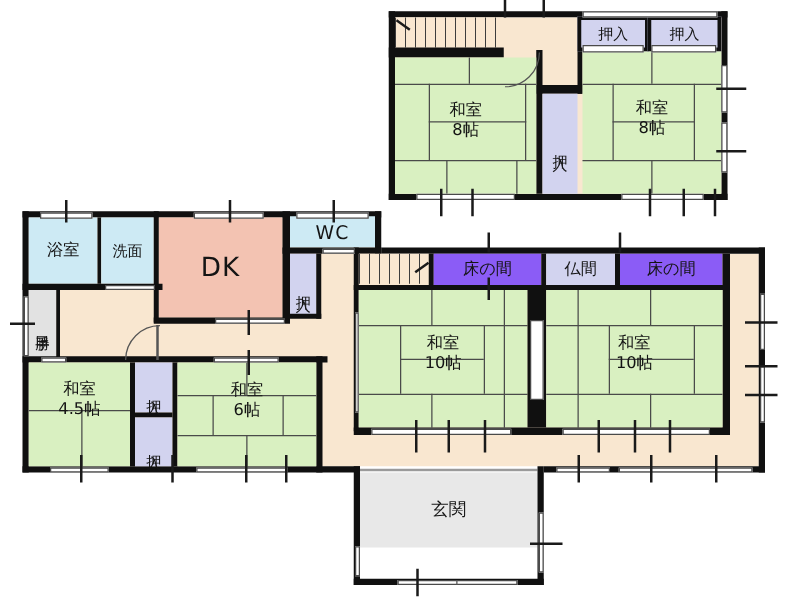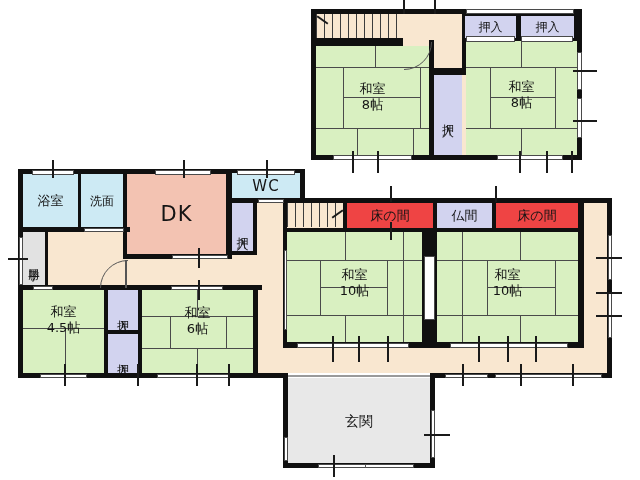--- a/index.html
+++ b/index.html
@@ -12,21 +12,21 @@
   .win{position:absolute;background:#ffffff;border:1px solid #4a4a4a;box-sizing:border-box;z-index:5;}
   .tick{position:absolute;background:#1a1a1a;z-index:6;}
   .lbl{position:relative;font-size:13px;color:#141414;line-height:16px;z-index:3;white-space:nowrap;}
   .two{display:flex;flex-direction:column;align-items:center;}
   .vtext{writing-mode:vertical-rl;text-orientation:upright;letter-spacing:1px;}
   .hatch{background-color:#f9e7d0;background-image:repeating-linear-gradient(90deg,#3c3c3c 0 1px,transparent 1px 8px);}
   .arc{position:absolute;border:1.5px solid #555;border-radius:50%;background:transparent;z-index:4;}
   .tatami{background:#d9f0c1;}
   .closet{background:#d2d3ef;}
   .wet{background:#cdeaf4;}
-  .cream{background:#ef4444;}
+  .cream{background:#8b5cf6;}
 </style>
 </head>
 <body>
 
 <div id="canvas">
 
   <div>
 
     <div class="w" style="left:311px;top:9px;width:271px;height:5px;"></div>
     <div class="w" style="left:311px;top:9px;width:5px;height:151px;"></div>
@@ -102,21 +102,21 @@
     <div class="tick" style="left:571px;top:151px;width:2px;height:22px;"></div>
     <div class="tick" style="left:573px;top:70px;width:24px;height:2px;"></div>
     <div class="tick" style="left:573px;top:120px;width:24px;height:2px;"></div>
   </div>
 
   <div>
 
     <div class="base" style="left:23px;top:174px;width:277px;height:199px;"></div>
     <div class="base" style="left:300px;top:203px;width:307px;height:170px;"></div>
 
-    <div class="room" style="left:288px;top:378px;width:142px;height:85px;background:#e8e8e8;">
+    <div class="room" style="left:288px;top:378px;width:142px;height:60px;background:#e8e8e8;">
       <span class="lbl" style="font-size:14px;">玄関</span>
     </div>
     <div style="position:absolute;left:288px;top:375px;width:142px;height:2px;background:#9a9a9a;"></div>
 
     <div class="w" style="left:18px;top:169px;width:287px;height:5px;"></div>
     <div class="w" style="left:300px;top:169px;width:5px;height:34px;"></div>
     <div class="w" style="left:305px;top:198px;width:307px;height:5px;"></div>
     <div class="w" style="left:607px;top:198px;width:5px;height:180px;"></div>
     <div class="w" style="left:435px;top:373px;width:177px;height:5px;"></div>
     <div class="w" style="left:18px;top:373px;width:270px;height:5px;"></div>

